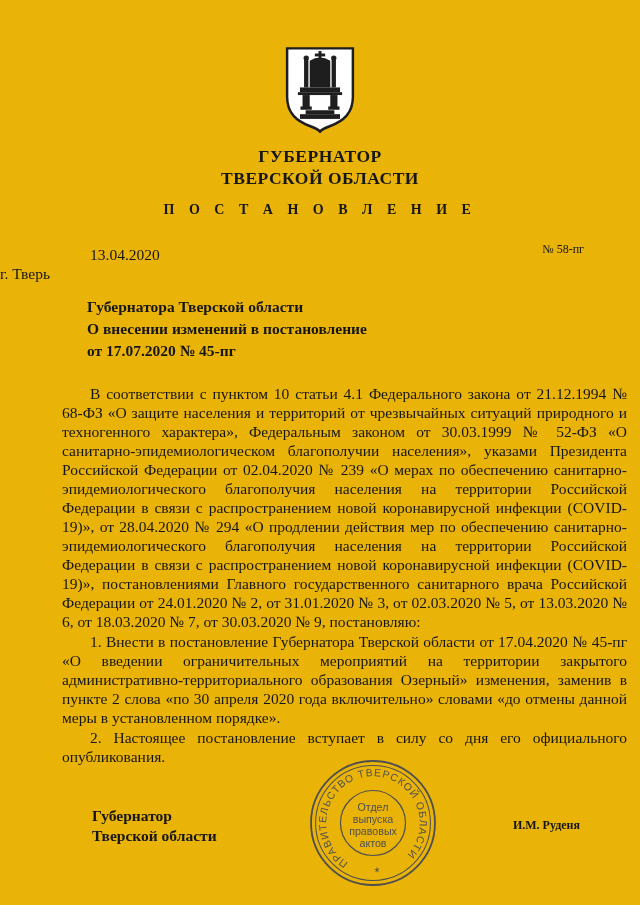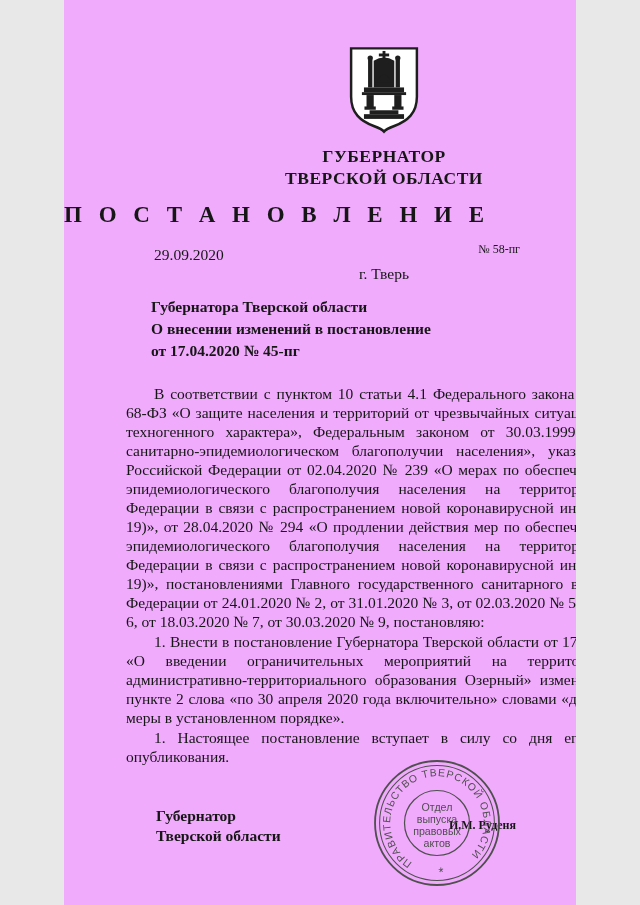--- a/index.html
+++ b/index.html
@@ -1,30 +1,30 @@
 <!DOCTYPE html>
 <html><head>
 <meta charset="utf-8">
 <style>
   html,body{margin:0;padding:0;background:#e8e8e8;}
   .page{
-    position:relative;width:512px;height:905px;margin:0 auto;
-    background:#f0abfc;overflow:hidden;
+    position:relative;width:640px;height:905px;margin:0 auto;
+    background:#eab308;overflow:hidden;
     font-family:"Liberation Serif","DejaVu Serif",serif;
     color:#161616;
   }
   .abs{position:absolute;}
   .emblem{left:283px;top:45px;width:74px;height:89px;}
   .authority{left:0;top:146px;width:640px;text-align:center;
     font-weight:bold;font-size:17.5px;line-height:21.5px;letter-spacing:.5px;}
-  .doctype{left:0;top:202px;width:640px;text-align:left;
-    font-weight:bold;font-size:23px;letter-spacing:5.5px;}
+  .doctype{left:0;top:202px;width:640px;text-align:center;
+    font-weight:bold;font-size:14px;letter-spacing:5.5px;}
   .date{left:90px;top:246px;font-size:15.5px;}
   .number{right:56px;top:242px;font-size:12px;}
-  .city{left:0;top:265px;width:640px;text-align:center;font-size:15.5px;}
+  .city{left:0;top:265px;width:640px;text-align:left;font-size:15.5px;}
   .doc-title{left:87px;top:296px;width:480px;
     font-weight:bold;font-size:15.5px;line-height:22px;}
   .body-text{left:61px;top:383px;width:567px;font-size:15.5px;line-height:19px;}
   .body-text p{margin:1px;text-align:justify;text-indent:28px;}
   .sig-post{left:92px;top:806px;font-weight:bold;font-size:15.5px;line-height:19.5px;}
   .sig-name{right:60px;top:818px;font-weight:bold;font-size:12px;}
   .stamp{left:309px;top:759px;width:128px;height:128px;}
   .stamp text{font-family:"Liberation Sans","DejaVu Sans",sans-serif;}
 </style>
 </head>
@@ -62,34 +62,34 @@
     </g>
   </svg>
 
   <div class="abs authority">
     <div>ГУБЕРНАТОР</div>
     <div>ТВЕРСКОЙ ОБЛАСТИ</div>
   </div>
 
   <div class="abs doctype">П О С Т А Н О В Л Е Н И Е</div>
 
-  <div class="abs date">29.09.2020</div>
+  <div class="abs date">13.04.2020</div>
   <div class="abs number">№ 58-пг</div>
   <div class="abs city">г. Тверь</div>
 
   <div class="abs doc-title">
     <div>Губернатора Тверской области</div>
     <div>О внесении изменений в постановление</div>
-    <div>от 17.04.2020 № 45-пг</div>
+    <div>от 17.07.2020 № 45-пг</div>
   </div>
 
   <div class="abs body-text">
     <p>В соответствии с пунктом 10 статьи 4.1 Федерального закона от 21.12.1994 № 68-ФЗ «О защите населения и территорий от чрезвычайных ситуаций природного и техногенного характера», Федеральным законом от 30.03.1999 № 52-ФЗ «О санитарно-эпидемиологическом благополучии населения», указами Президента Российской Федерации от 02.04.2020 № 239 «О мерах по обеспечению санитарно-эпидемиологического благополучия населения на территории Российской Федерации в связи с распространением новой коронавирусной инфекции (COVID-19)», от 28.04.2020 № 294 «О продлении действия мер по обеспечению санитарно-эпидемиологического благополучия населения на территории Российской Федерации в связи с распространением новой коронавирусной инфекции (COVID-19)», постановлениями Главного государственного санитарного врача Российской Федерации от 24.01.2020 № 2, от 31.01.2020 № 3, от 02.03.2020 № 5, от 13.03.2020 № 6, от 18.03.2020 № 7, от 30.03.2020 № 9, постановляю:</p>
     <p>1. Внести в постановление Губернатора Тверской области от 17.04.2020 № 45-пг «О введении ограничительных мероприятий на территории закрытого административно-территориального образования Озерный» изменения, заменив в пункте 2 слова «по 30 апреля 2020 года включительно» словами «до отмены данной меры в установленном порядке».</p>
-    <p>1. Настоящее постановление вступает в силу со дня его официального опубликования.</p>
+    <p>2. Настоящее постановление вступает в силу со дня его официального опубликования.</p>
   </div>
 
   <div class="abs sig-post">
     <div>Губернатор</div>
     <div>Тверской области</div>
   </div>
   <div class="abs sig-name">И.М. Руденя</div>
 
   <svg class="abs stamp" viewBox="0 0 126 126">
     <defs>

